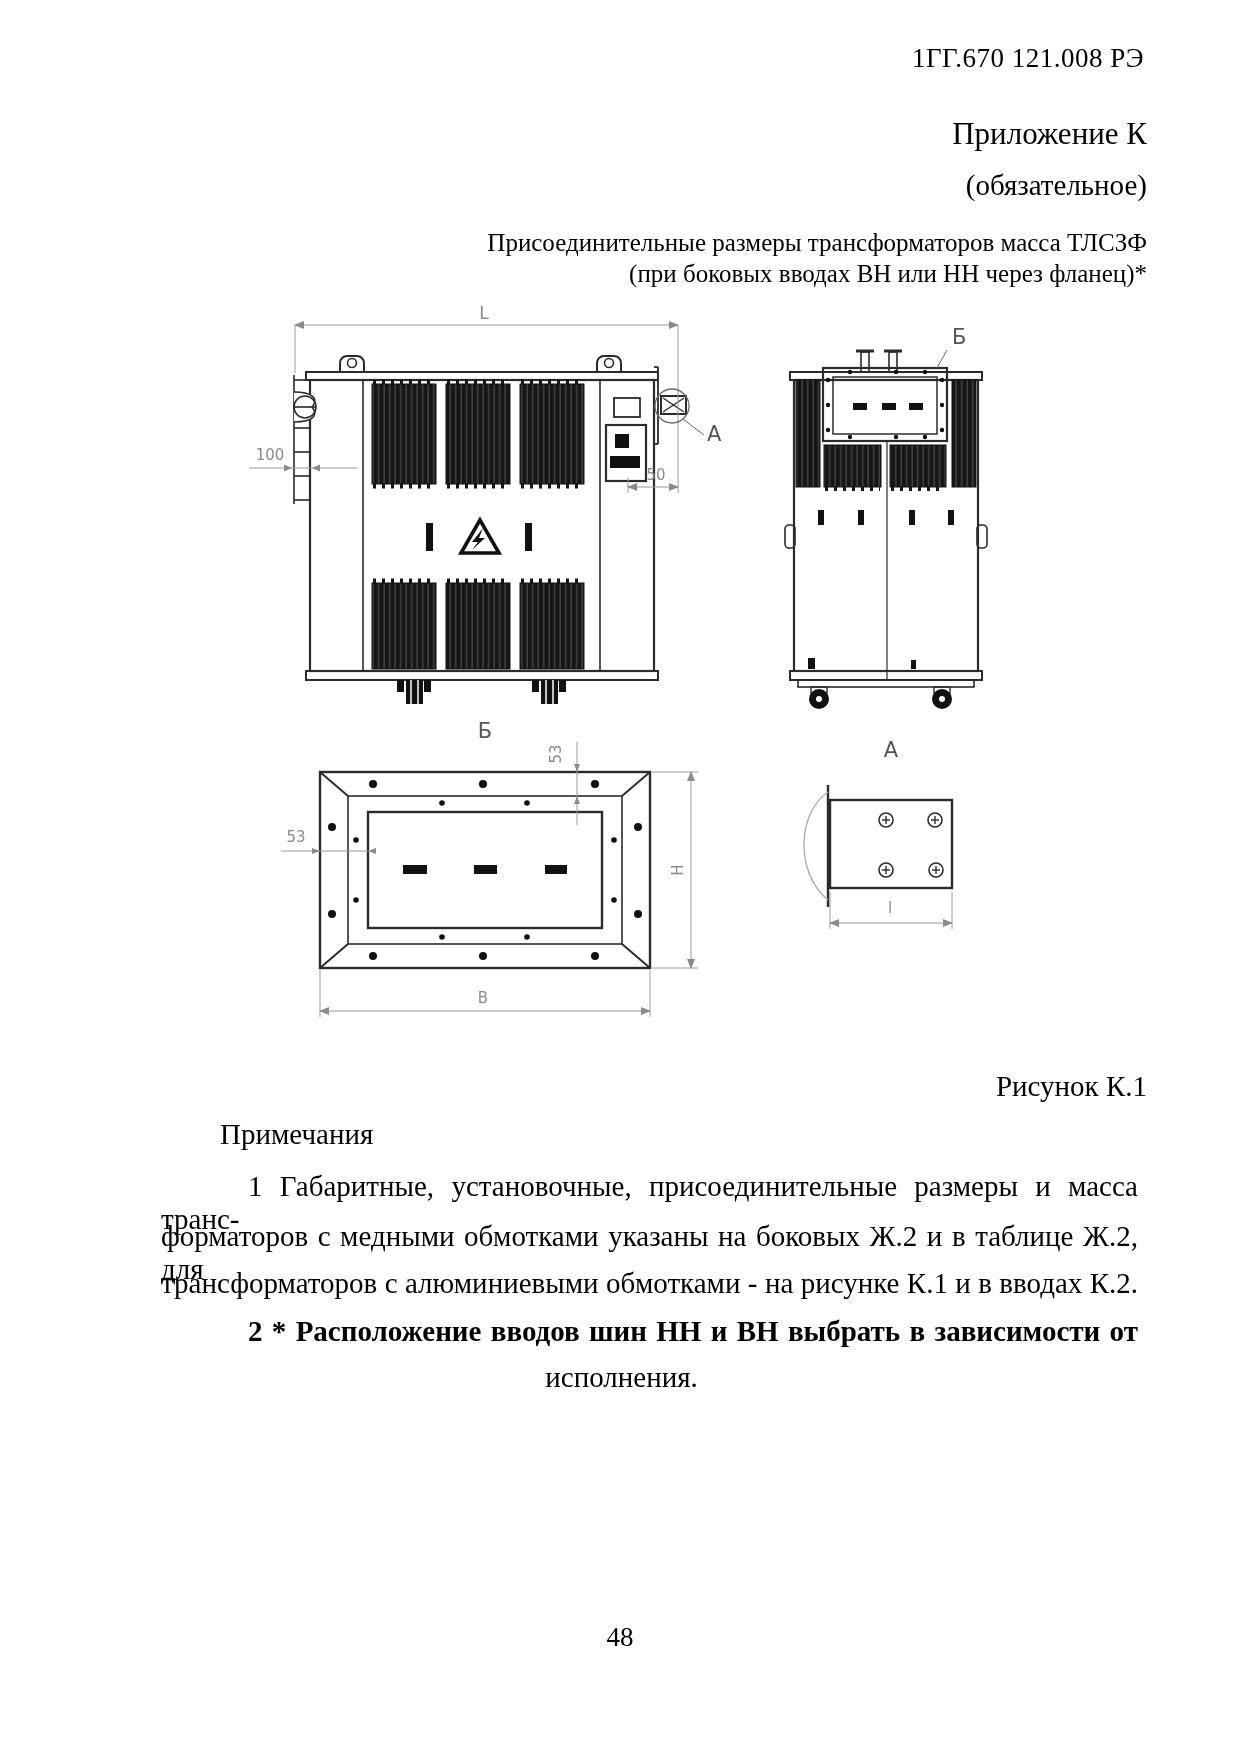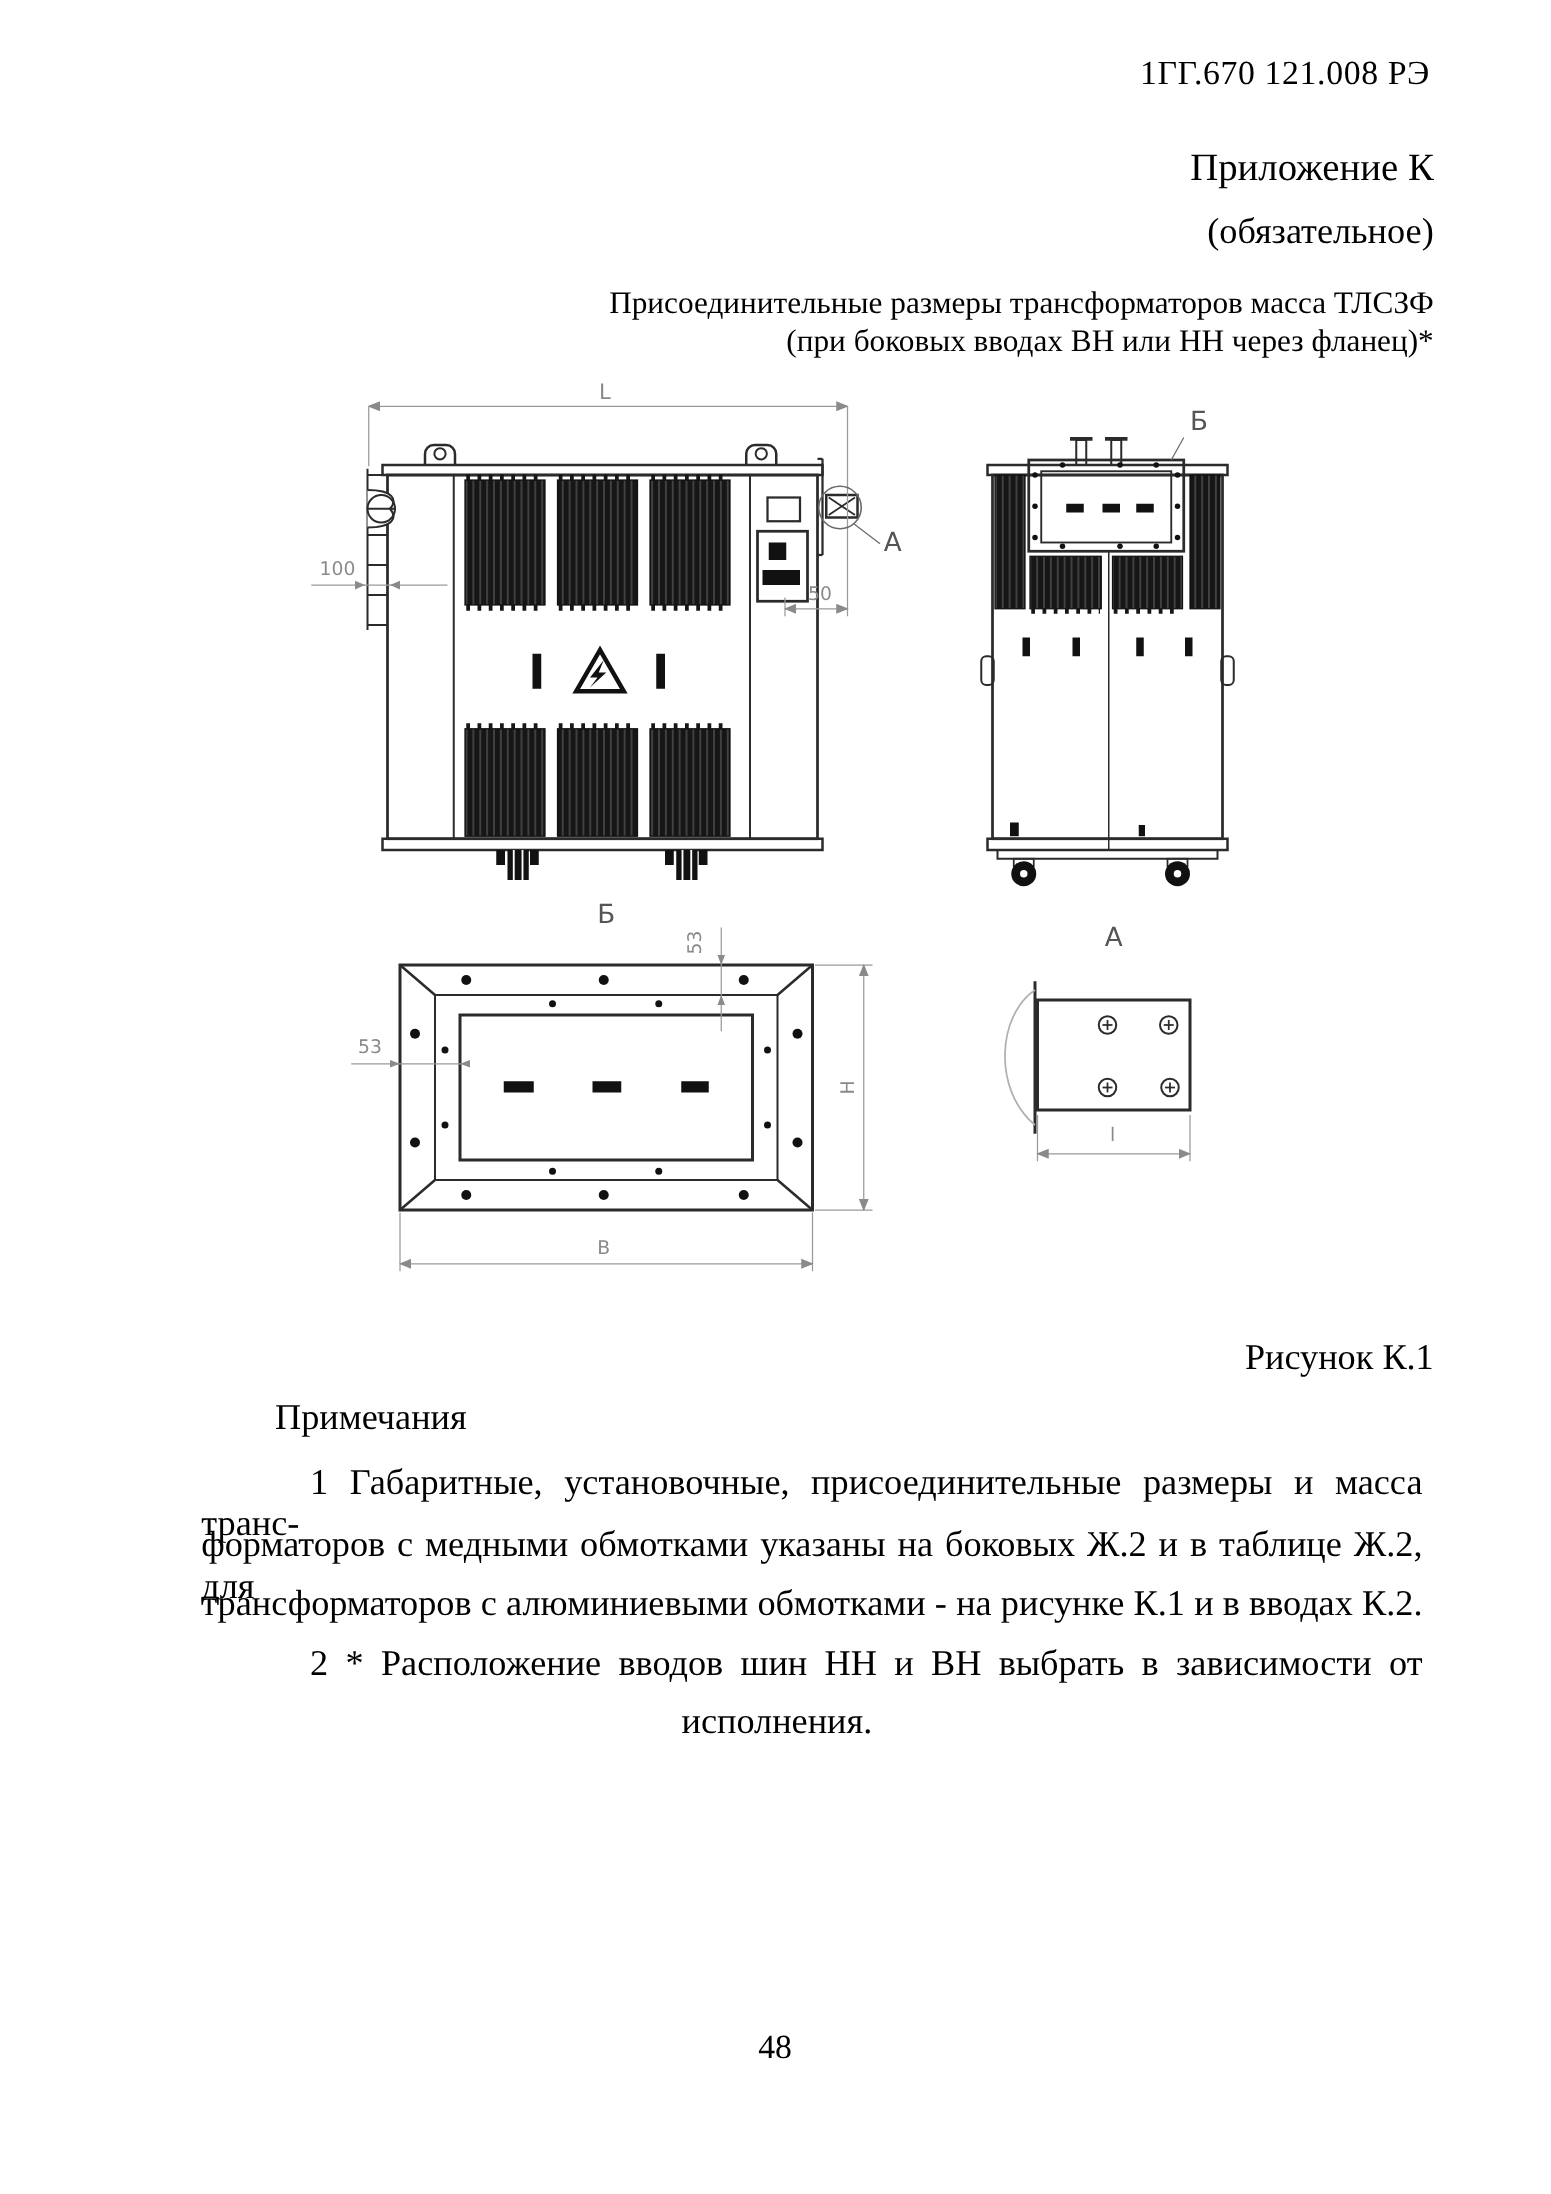--- a/index.html
+++ b/index.html
@@ -292,16 +292,16 @@
   <text x="891" y="477" text-anchor="middle" class="viewlbl">А</text>
   <text x="890" y="633" text-anchor="middle" class="dimtxt">l</text>
 </svg>
 
 <div class="abs center-block caption">Рисунок К.1</div>
 
 <div class="abs notes-head">Примечания</div>
 <div class="abs nline jline ind" style="top:1170px;">1 Габаритные, установочные, присоединительные размеры и масса транс-</div>
 <div class="abs nline jline" style="top:1220px;">форматоров с медными обмотками указаны на боковых Ж.2 и в таблице Ж.2, для</div>
 <div class="abs nline jline" style="top:1267px;">трансформаторов с алюминиевыми обмотками - на рисунке К.1 и в вводах К.2.</div>
-<div class="abs nline jline ind" style="top:1315px;">2 * Расположение вводов шин НН и ВН выбрать в зависимости от</div>
+<div class="abs nline jline ind" style="top:1315px;font-weight:bold;">2 * Расположение вводов шин НН и ВН выбрать в зависимости от</div>
 <div class="abs nline lline" style="top:1361px;">исполнения.</div>
 
 <div class="abs pagenum">48</div>
 
 </body></html>

